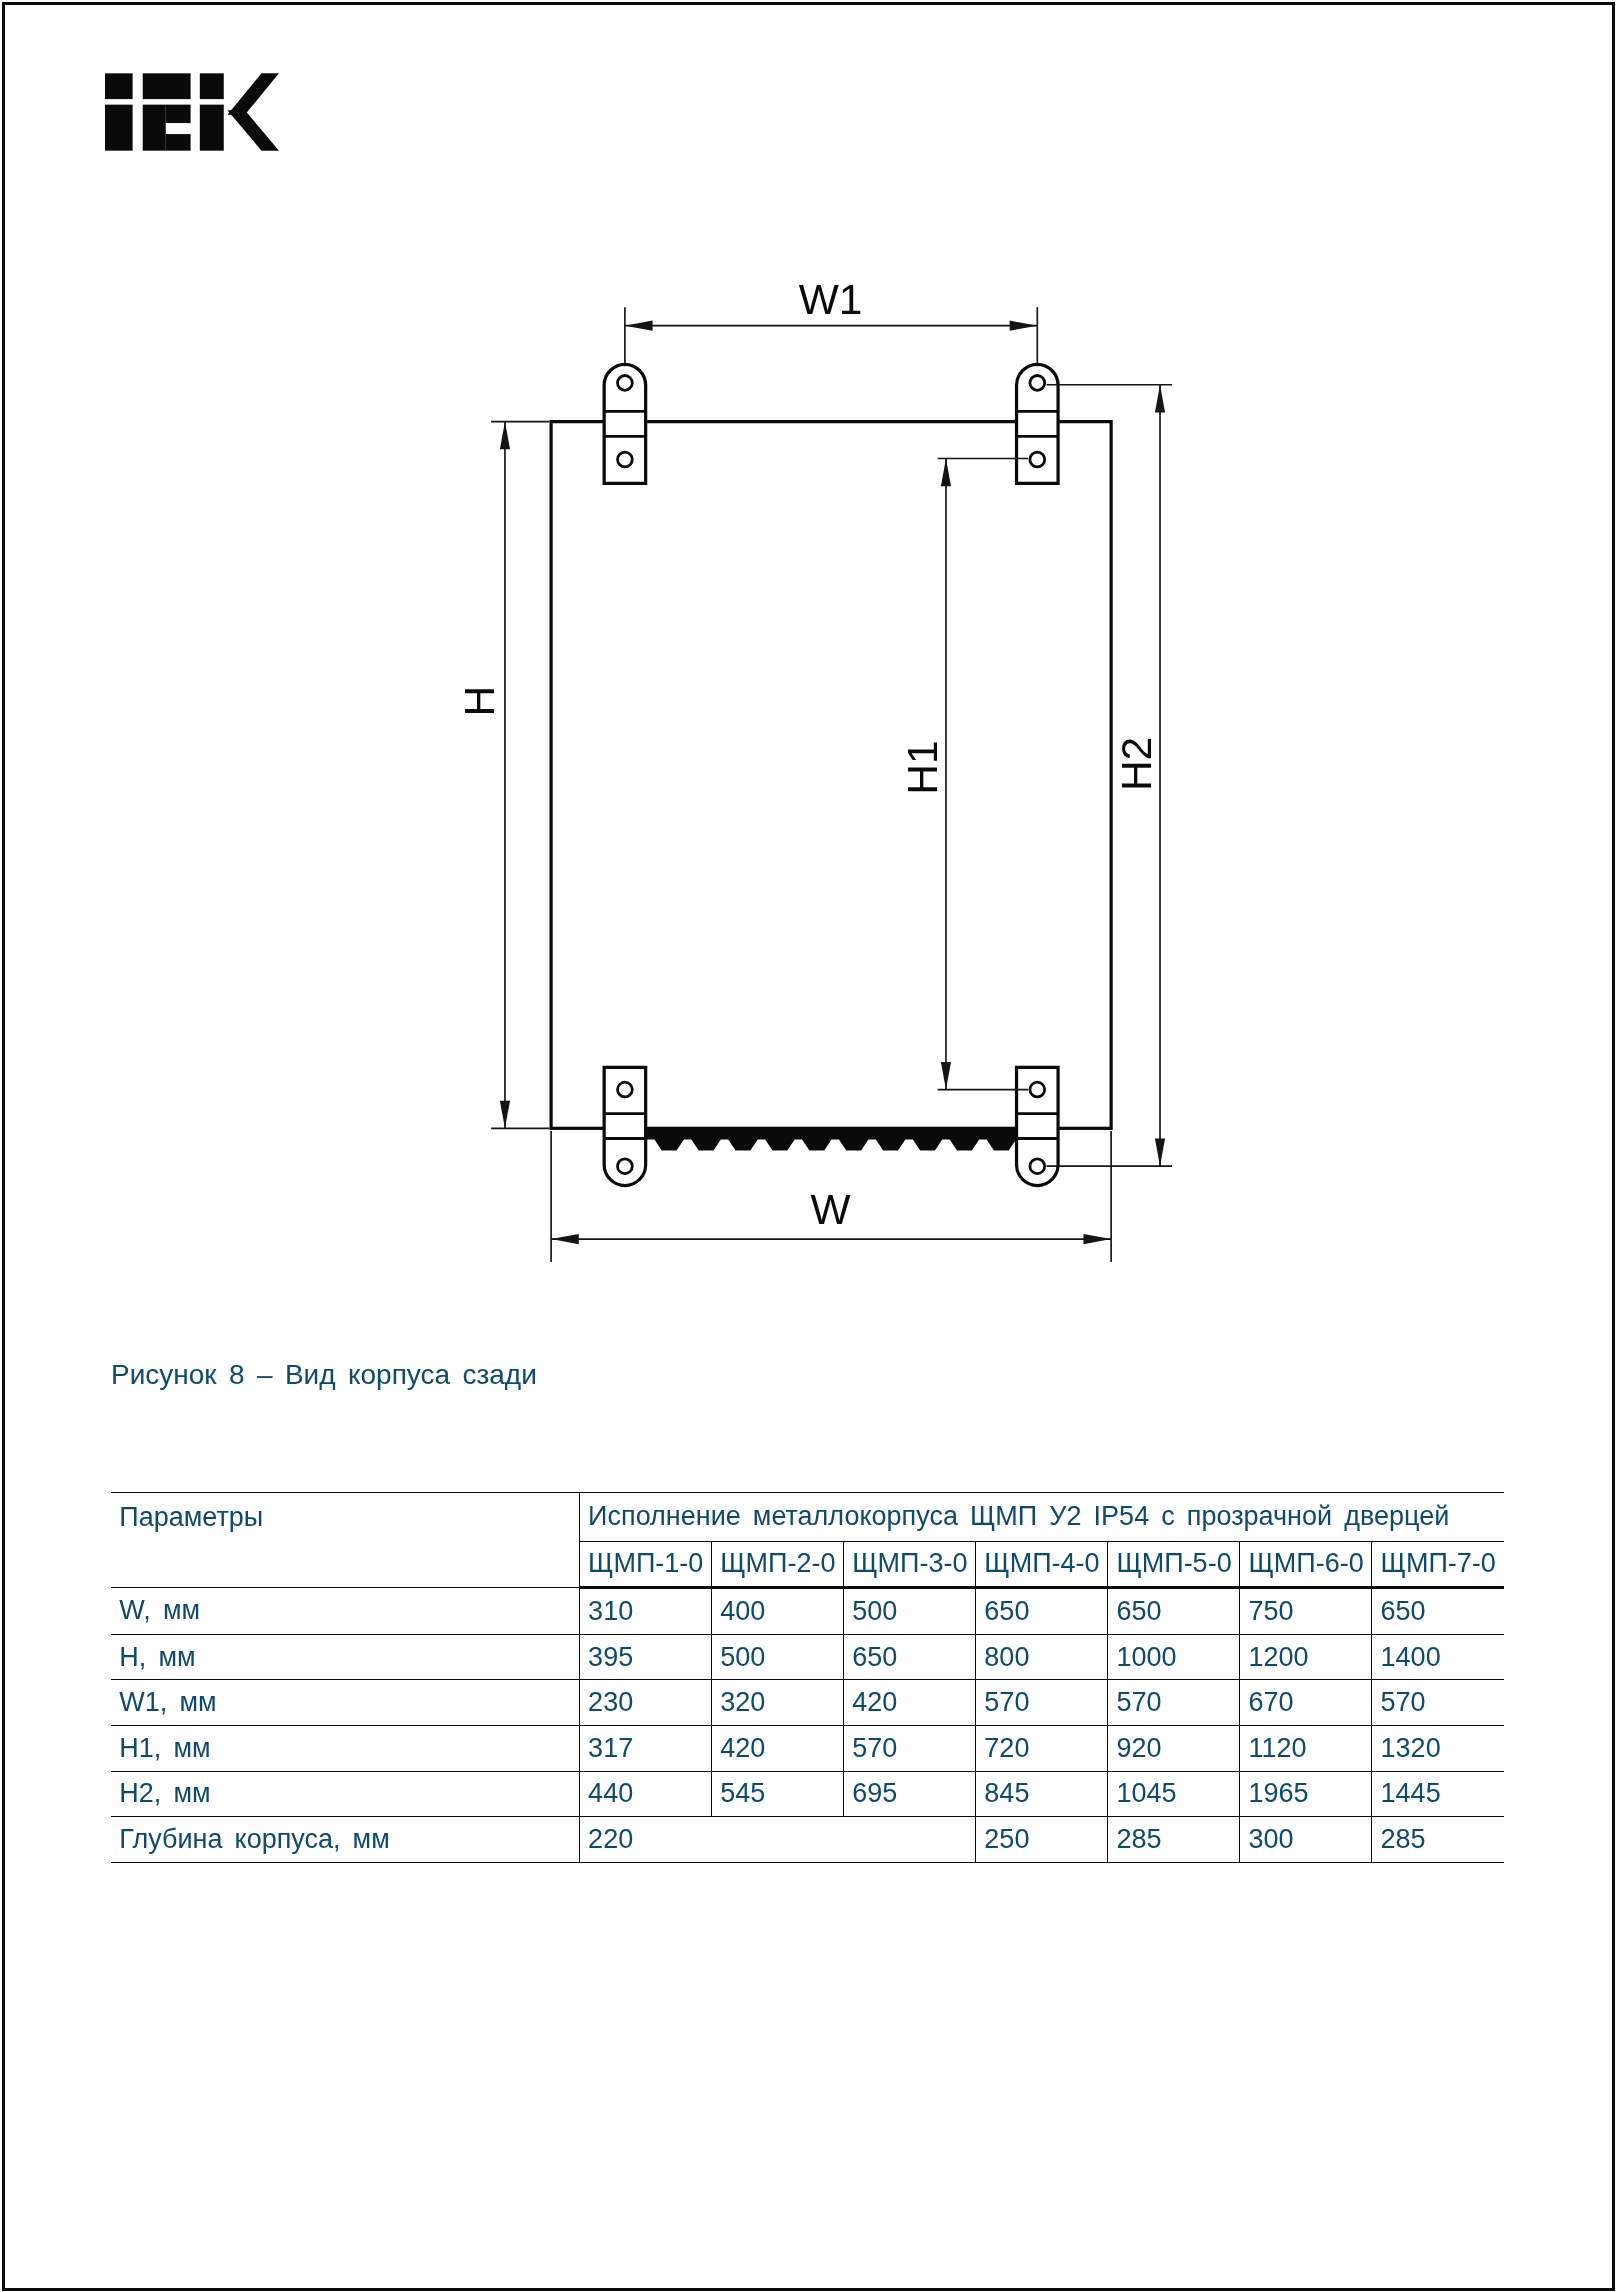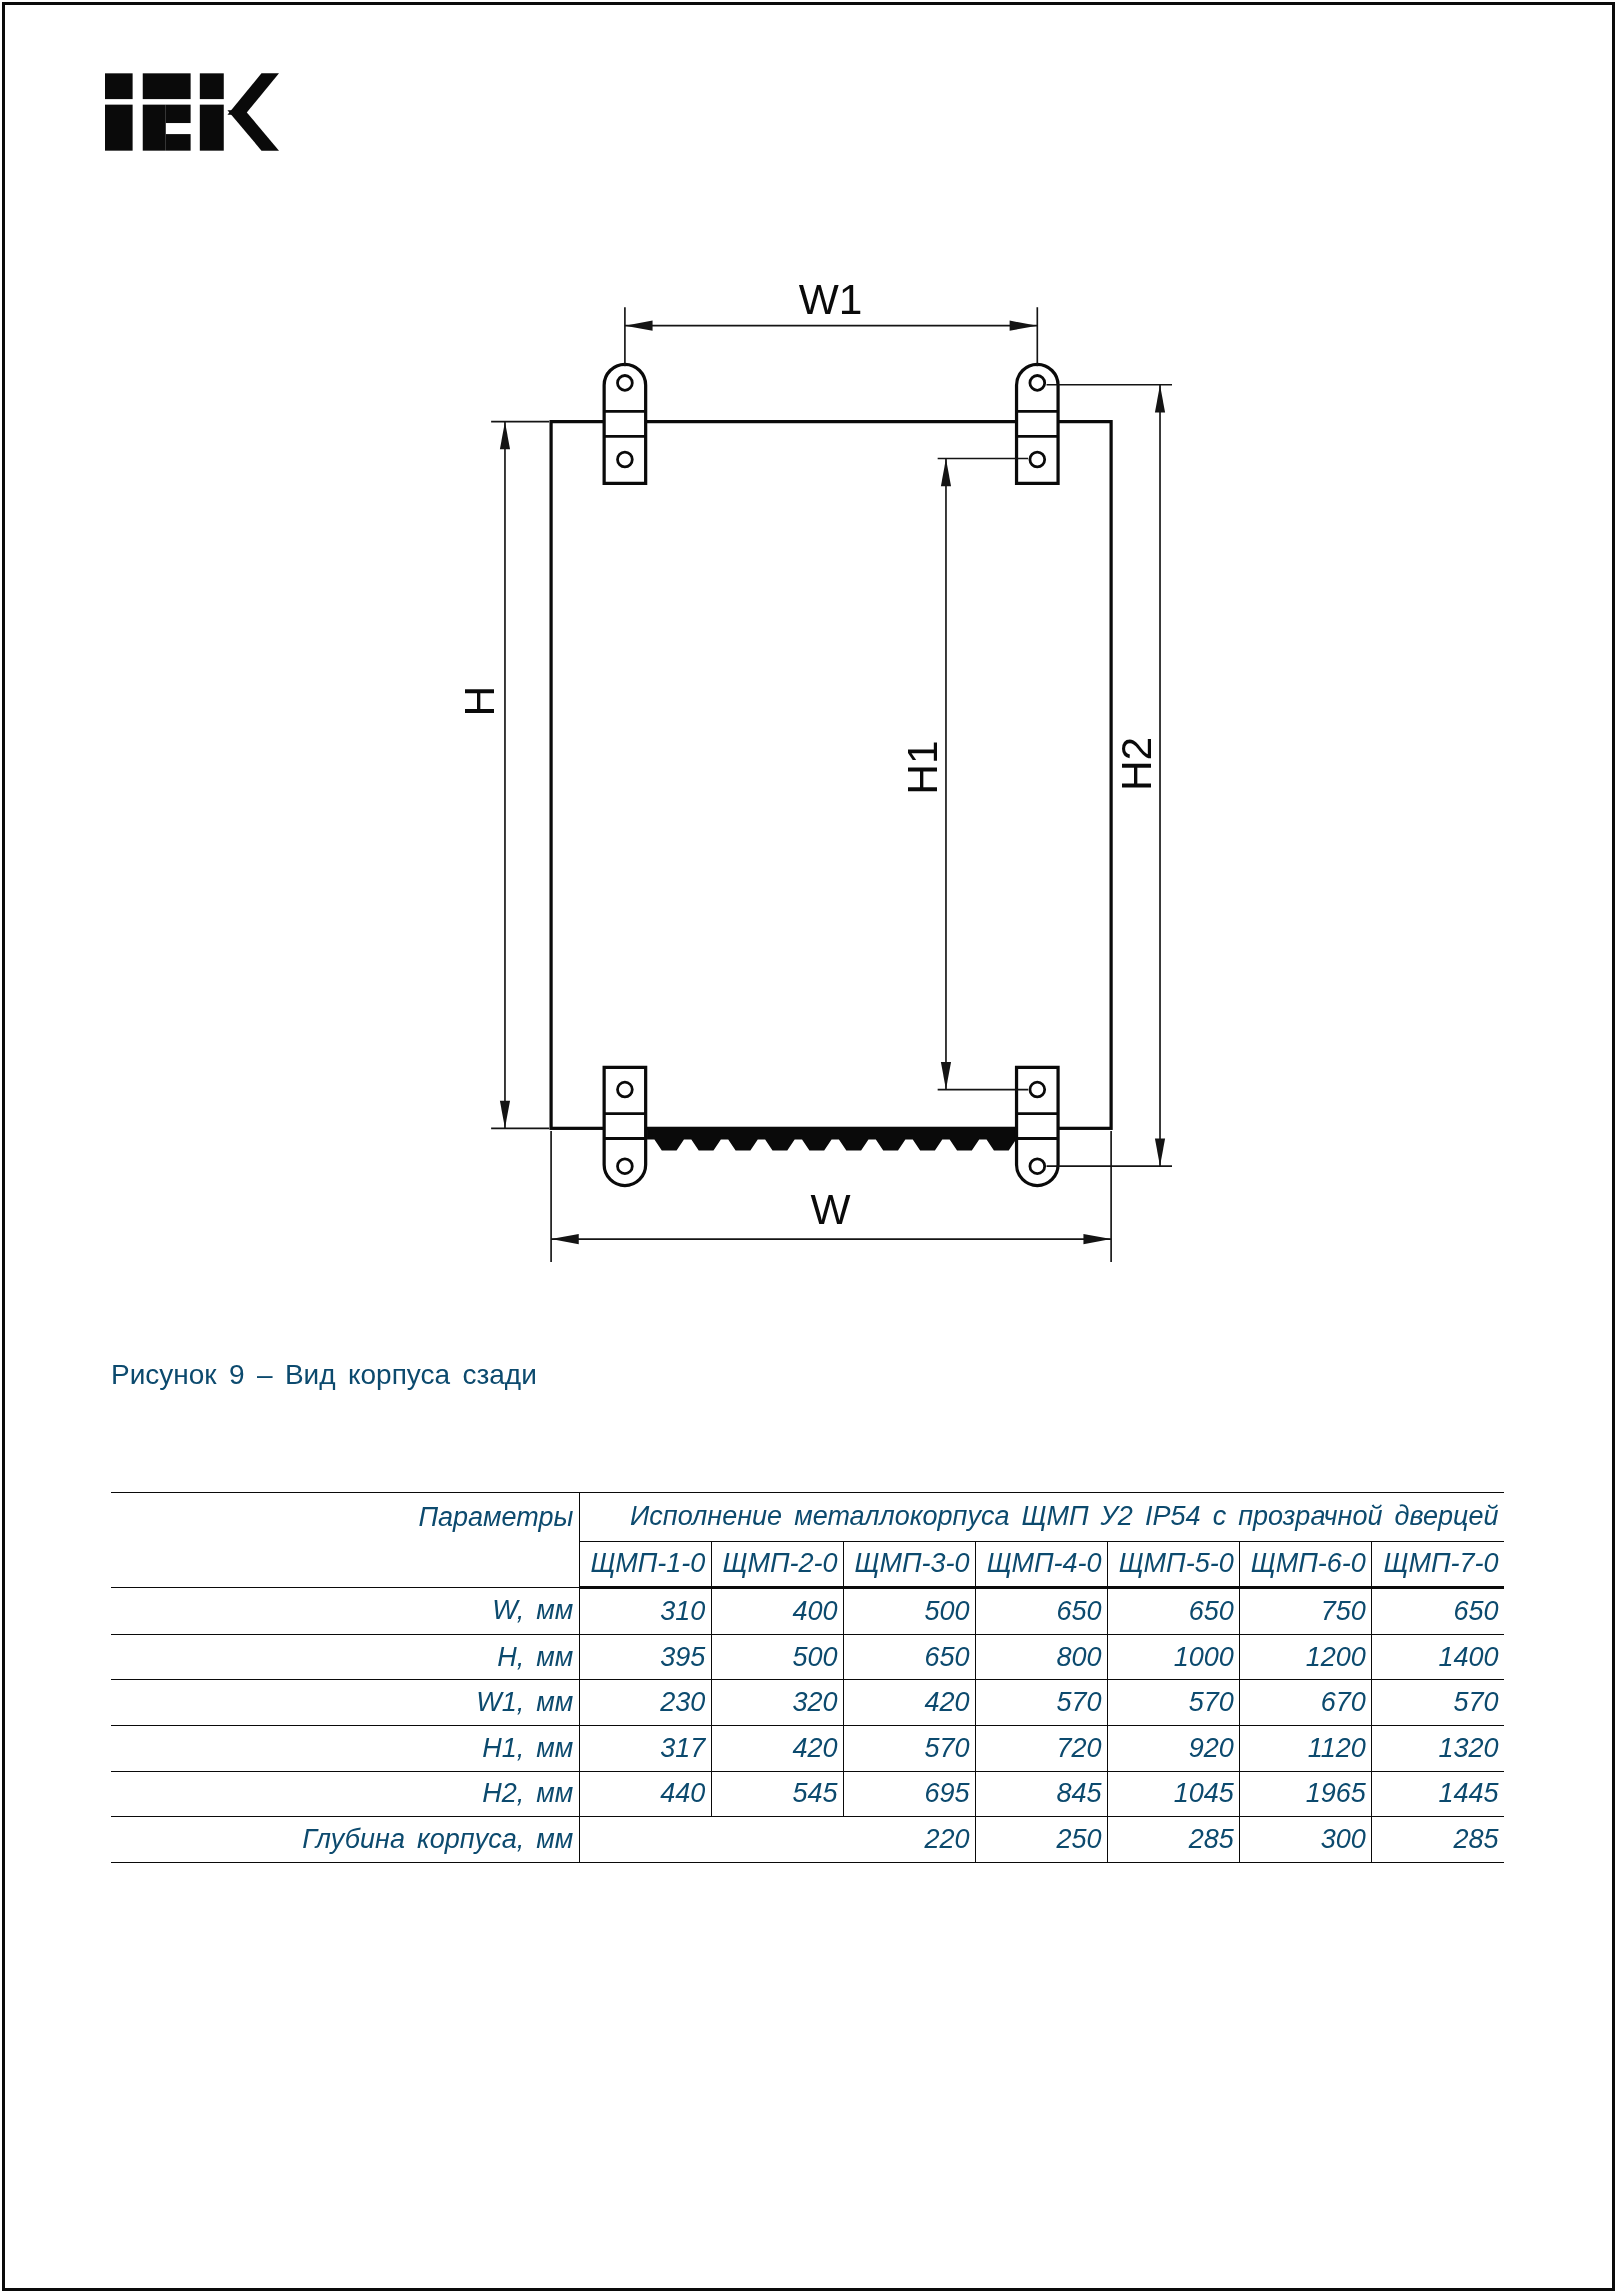--- a/index.html
+++ b/index.html
@@ -12,24 +12,24 @@
   .drawing{position:absolute;left:0;top:0;}
   .dim-label{font-size:46px;fill:#0a0a0a;}
   .caption{position:absolute;left:111px;top:1359px;font-size:28px;word-spacing:4.6px;white-space:nowrap;}
   table.dims{
     position:absolute;left:111px;top:1492px;width:1393px;
     border-collapse:collapse;table-layout:fixed;
     border-top:1.8px solid #0a0a0a;
     font-size:27px;
   }
   table.dims th,table.dims td{
-    font-weight:normal;text-align:right;vertical-align:middle;
+    font-weight:normal;text-align:left;vertical-align:middle;
     padding:1.8px 5.5px 1.8px 8.3px;word-spacing:4.6px;
     border-bottom:1.8px solid #0a0a0a;border-left:1.8px solid #0a0a0a;
-    overflow:hidden;white-space:nowrap;font-style:italic;
+    overflow:hidden;white-space:nowrap;
   }
   table.dims .nol{border-left:none;border-right:1.8px solid #0a0a0a;}
   table.dims th.param{vertical-align:top;padding-top:9.2px;}
   table.dims tr.models th{border-bottom:3.7px solid #0a0a0a;height:41px;margin-left:44px;}
   table.dims tr.grp th{height:44px;}
   table.dims tr.data td{height:41px;}
   col.c0{width:468px;}col.cv{width:132px;}
 </style>
 </head>
 <body>
@@ -140,21 +140,21 @@
       <polygon points="1204,1343 1174,1337.5 1174,1348.5"></polygon>
     </g>
 
     <text class="dim-label" x="900" y="340" text-anchor="middle">W1</text>
     <text class="dim-label" x="535" y="760" text-anchor="middle" transform="rotate(-90 535 760)">H</text>
     <text class="dim-label" x="1015" y="832" text-anchor="middle" transform="rotate(-90 1015 832)">H1</text>
     <text class="dim-label" x="1247" y="828" text-anchor="middle" transform="rotate(-90 1247 828)">H2</text>
     <text class="dim-label" x="900" y="1327" text-anchor="middle">W</text>
   </svg>
 
-  <div class="caption">Рисунок 9 – Вид корпуса сзади</div>
+  <div class="caption">Рисунок 8 – Вид корпуса сзади</div>
 
   <table class="dims">
     <colgroup>
       <col class="c0">
         <col class="cv">
         <col class="cv">
         <col class="cv">
         <col class="cv">
         <col class="cv">
         <col class="cv">

